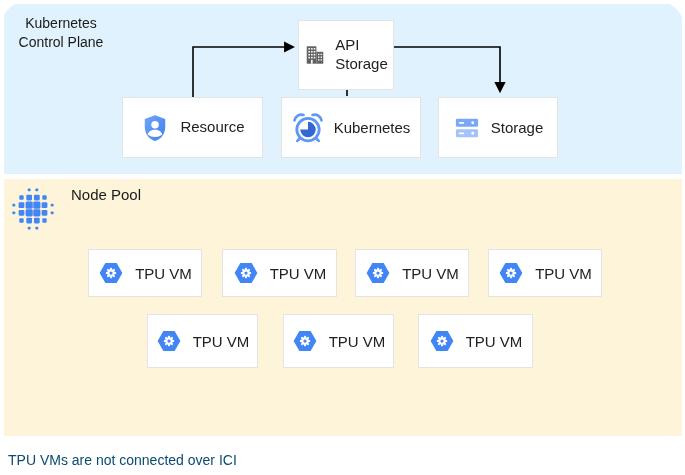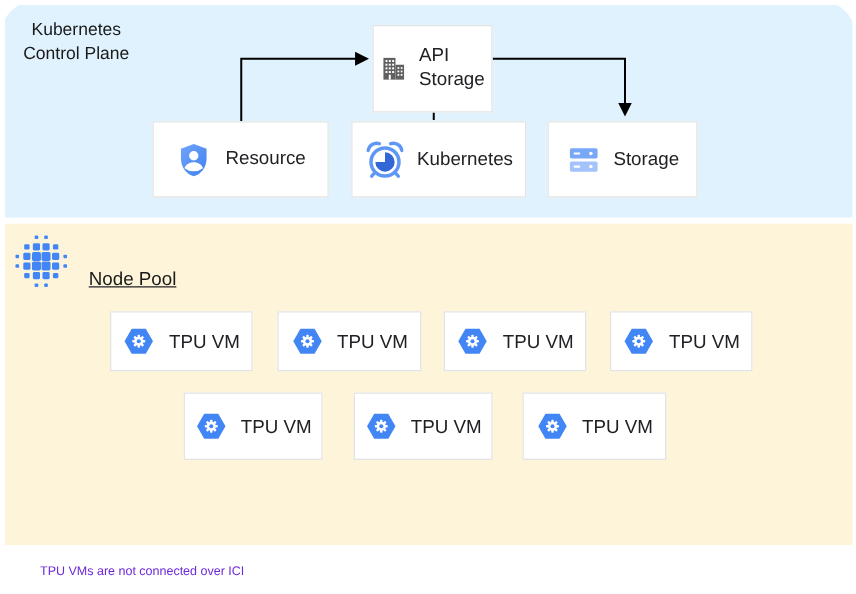--- a/index.html
+++ b/index.html
@@ -18,23 +18,23 @@
   .box-rc{left:122px;top:97px;width:141px;height:61px;}
   .box-sched{left:281px;top:97px;width:140px;height:61px;}
   .box-storage{left:438px;top:97px;width:120px;height:61px;}
   .tpu{gap:11px;}
   .tpu-r1{top:249px;height:48px;}
   .tpu-r2{top:314px;height:54px;}
   .t1{left:88px;width:114px;} .t2{left:222px;width:115px;}
   .t3{left:355px;width:114px;} .t4{left:488px;width:114px;}
   .t5{left:147px;width:111px;} .t6{left:283px;width:111px;}
   .t7{left:418px;width:115px;}
-  .np-header{position:absolute;left:10px;top:186px;display:flex;align-items:flex-end;gap:15px;text-decoration:underline;}
+  .np-header{position:absolute;left:10px;top:186px;display:flex;align-items:flex-start;gap:15px;}
   .np-header .np-text{font-size:15px;color:#1a1a1a;}
-  .caption{position:absolute;left:8px;top:452px;font-size:10px;color:#6d28d9;margin-left:24px;}
+  .caption{position:absolute;left:8px;top:452px;font-size:14px;color:#0c4a6e;}
   svg.arrows{position:absolute;left:0;top:0;pointer-events:none;}
   .icon{flex:0 0 auto;display:block;}
 </style>
 </head>
 <body>
 
 <div class="page">
 
   <div class="panel panel-blue"></div>
   <div class="panel panel-yellow"></div>

